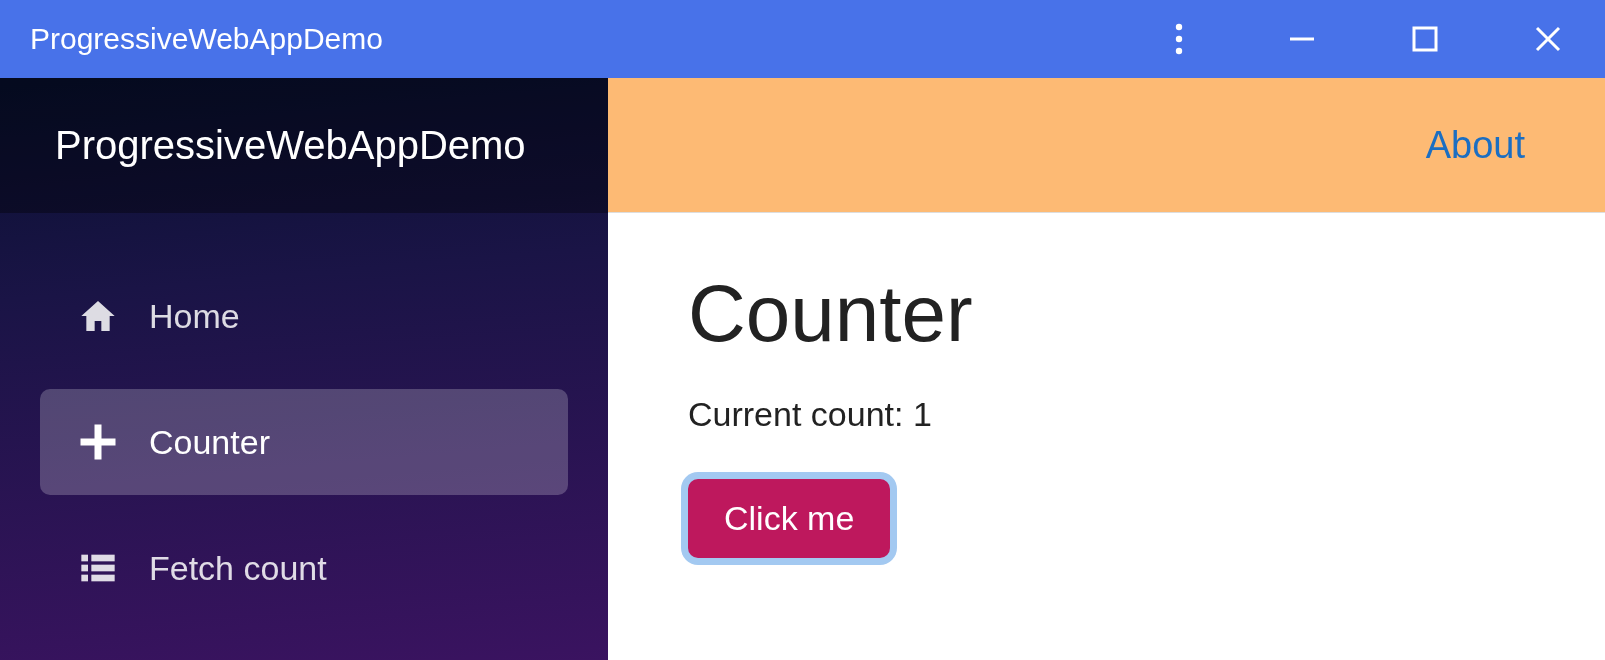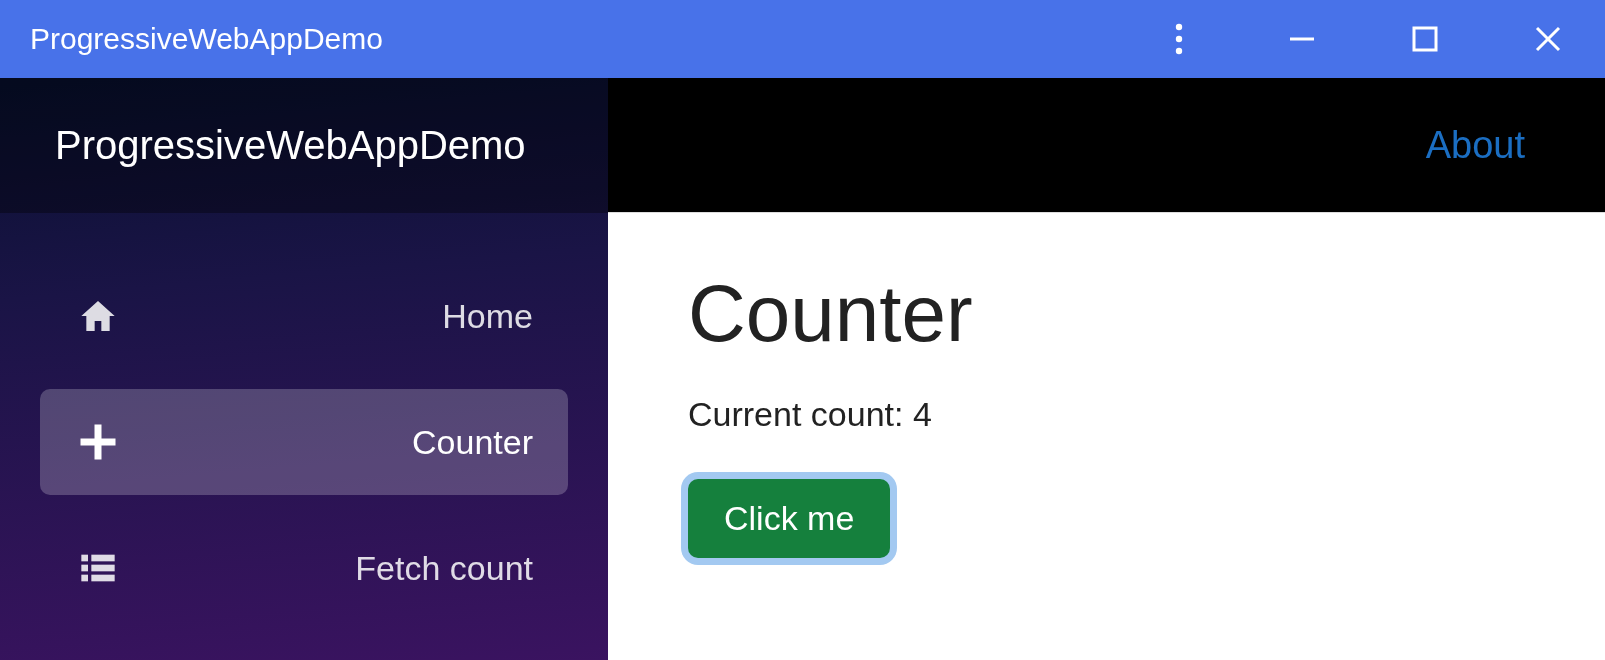--- a/index.html
+++ b/index.html
@@ -69,21 +69,20 @@
       gap: 20px;
     }
     .nav-item {
       display: flex;
       align-items: center;
       gap: 28px;
       padding: 30px 35px;
       border-radius: 10px;
       cursor: pointer;
       color: rgba(255,255,255,0.85);
-      justify-content: space-between;
     }
     .nav-item.active {
       background: rgba(255,255,255,0.22);
       color: white;
     }
     .nav-item-label {
       font-size: 34px;
       font-weight: 400;
     }
     .nav-icon {
@@ -95,21 +94,21 @@
       flex-shrink: 0;
     }
     .main {
       flex: 1;
       display: flex;
       flex-direction: column;
       background: white;
     }
     .topbar {
       height: 135px;
-      background: #000000;
+      background: #fdba74;
       border-bottom: 1px solid #ddd;
       display: flex;
       align-items: center;
       justify-content: flex-end;
       padding-right: 80px;
     }
     .about-link {
       color: #1b6ec2;
       font-size: 38px;
       text-decoration: none;
@@ -123,21 +122,21 @@
       font-weight: 500;
       color: #222;
       margin-bottom: 35px;
     }
     .count-text {
       font-size: 34px;
       color: #222;
       margin-bottom: 45px;
     }
     .click-btn {
-      background: #15803d;
+      background: #be185d;
       color: white;
       font-size: 34px;
       border: none;
       padding: 20px 36px;
       border-radius: 10px;
       cursor: pointer;
       box-shadow: 0 0 0 7px #a3c9f1;
     }
   </style>
 </head>
@@ -212,17 +211,17 @@
 
     </div>
   </div>
 
   <div class="main">
     <div class="topbar">
       <a class="about-link">About</a>
     </div>
     <div class="page">
       <h1>Counter</h1>
-      <p class="count-text">Current count: 4</p>
+      <p class="count-text">Current count: 1</p>
       <button class="click-btn">Click me</button>
     </div>
   </div>
 </div>
 
 </body></html>

